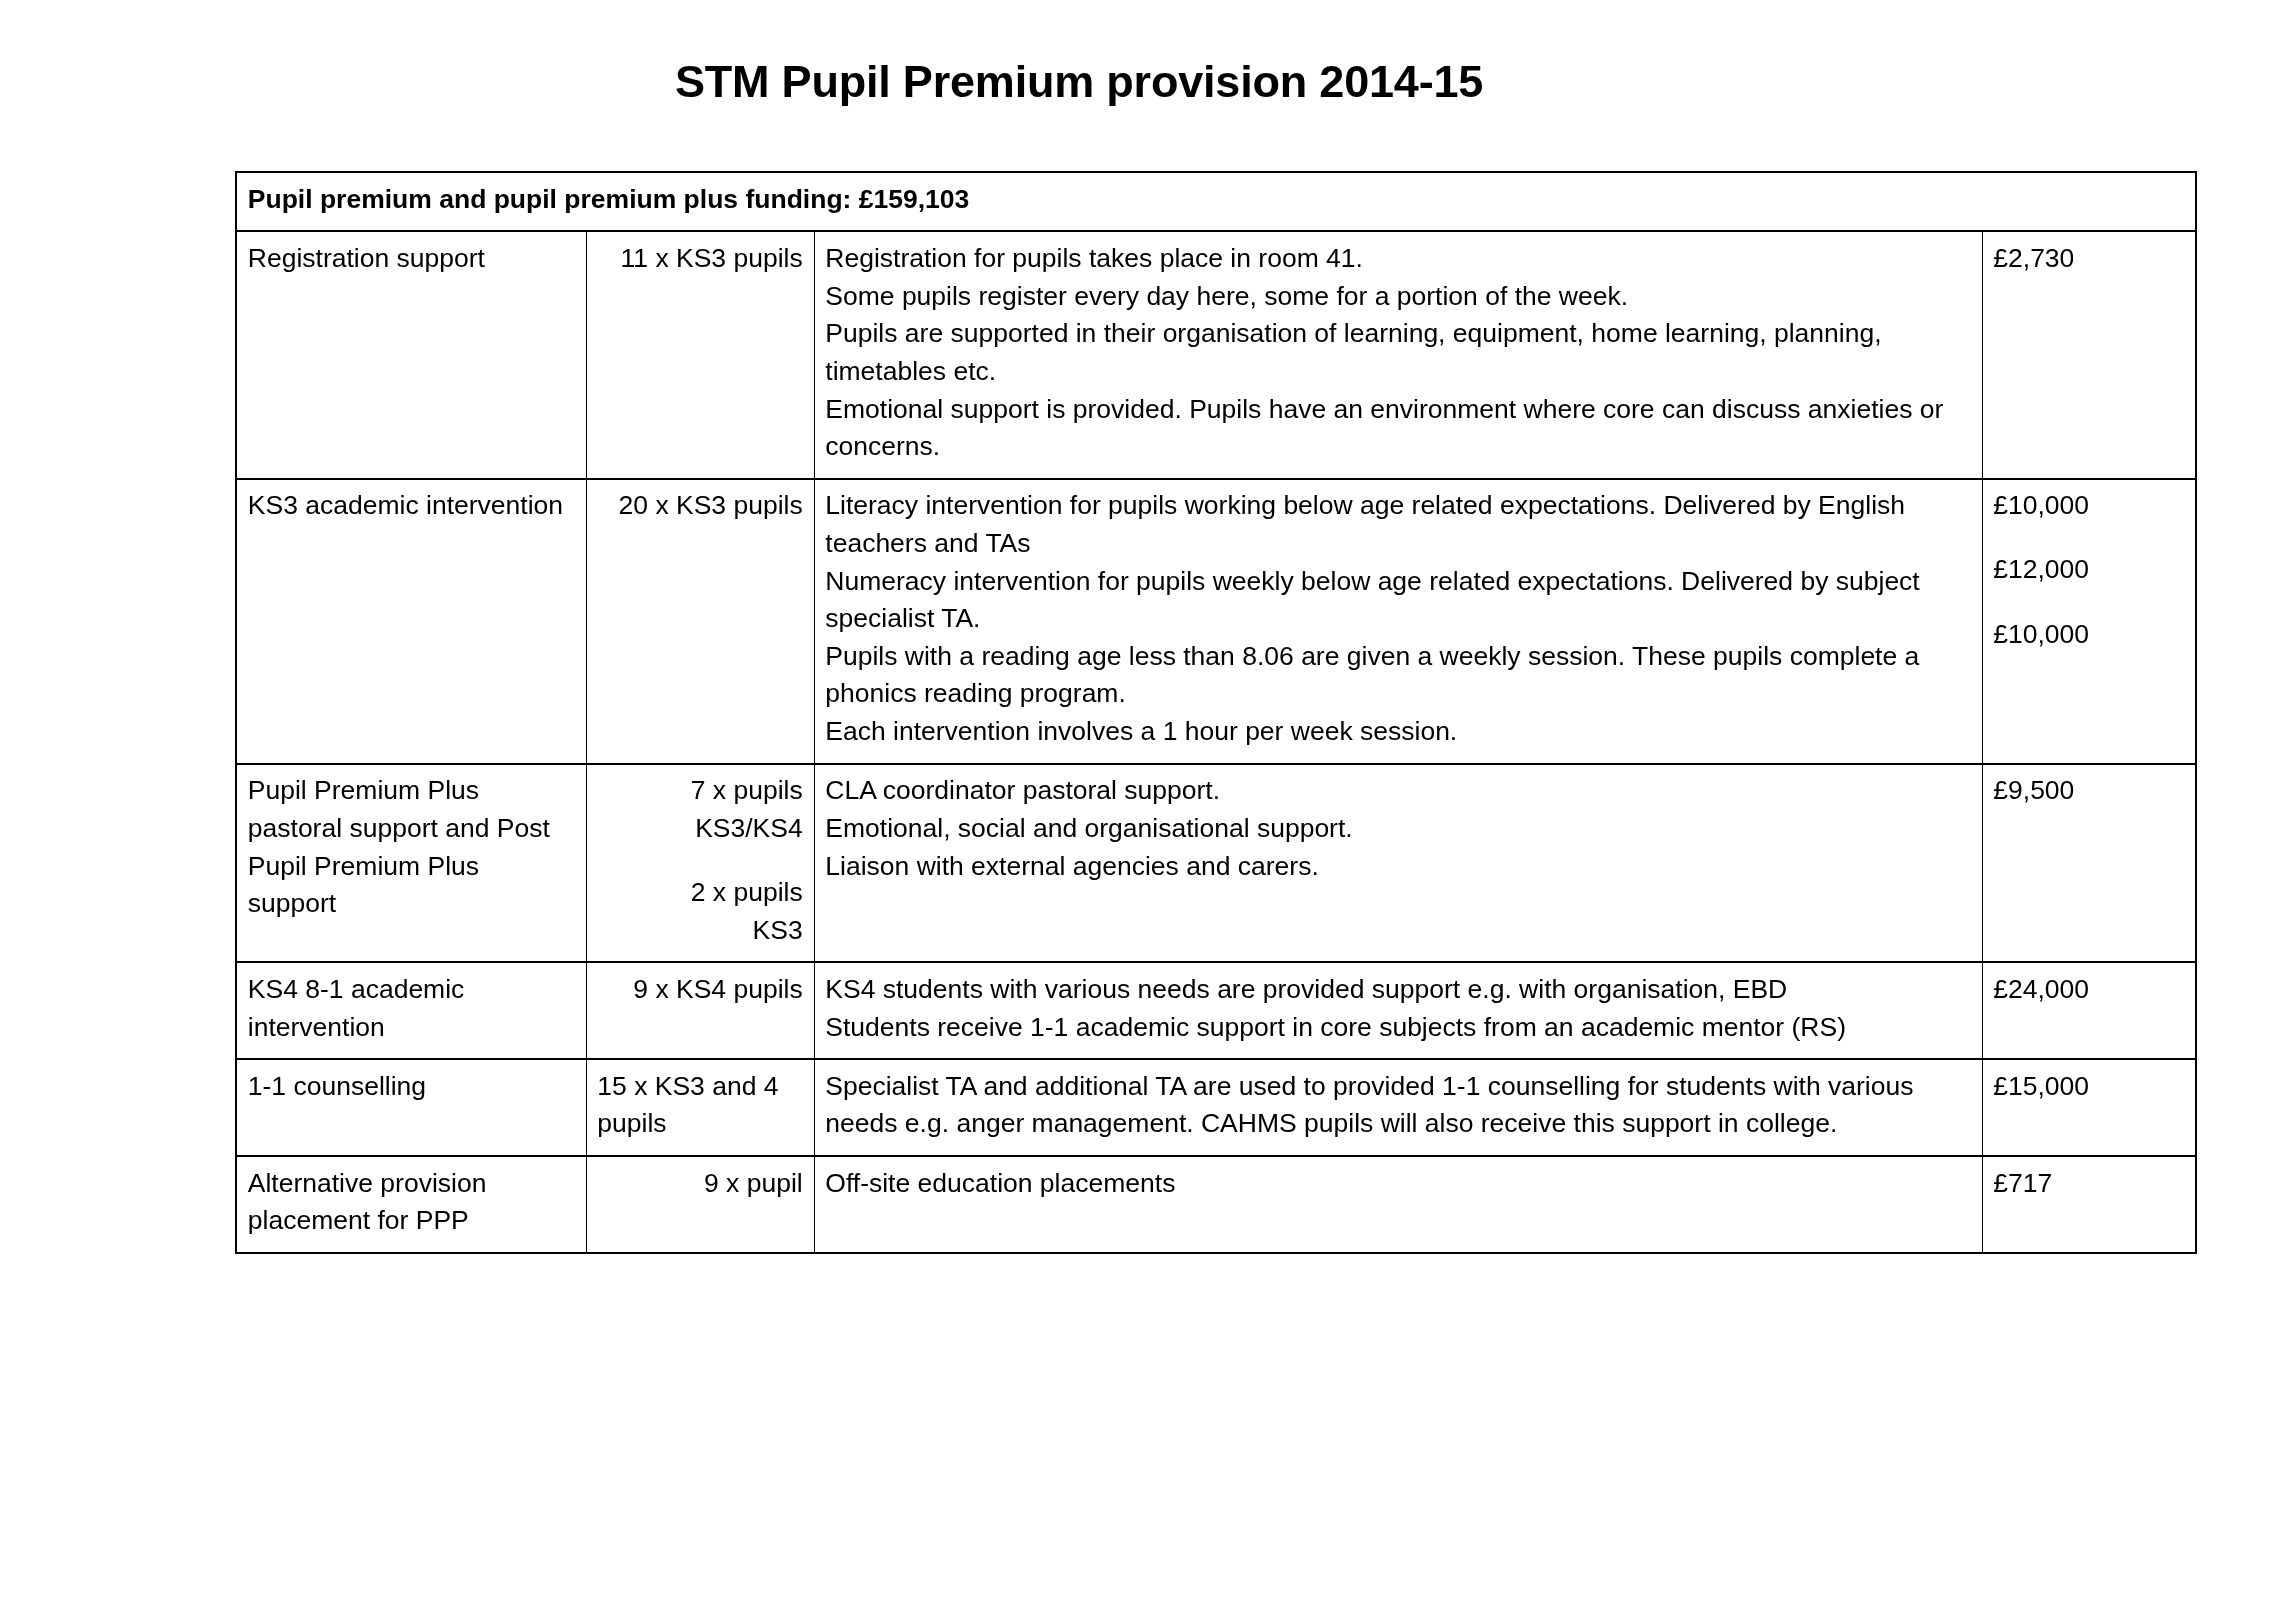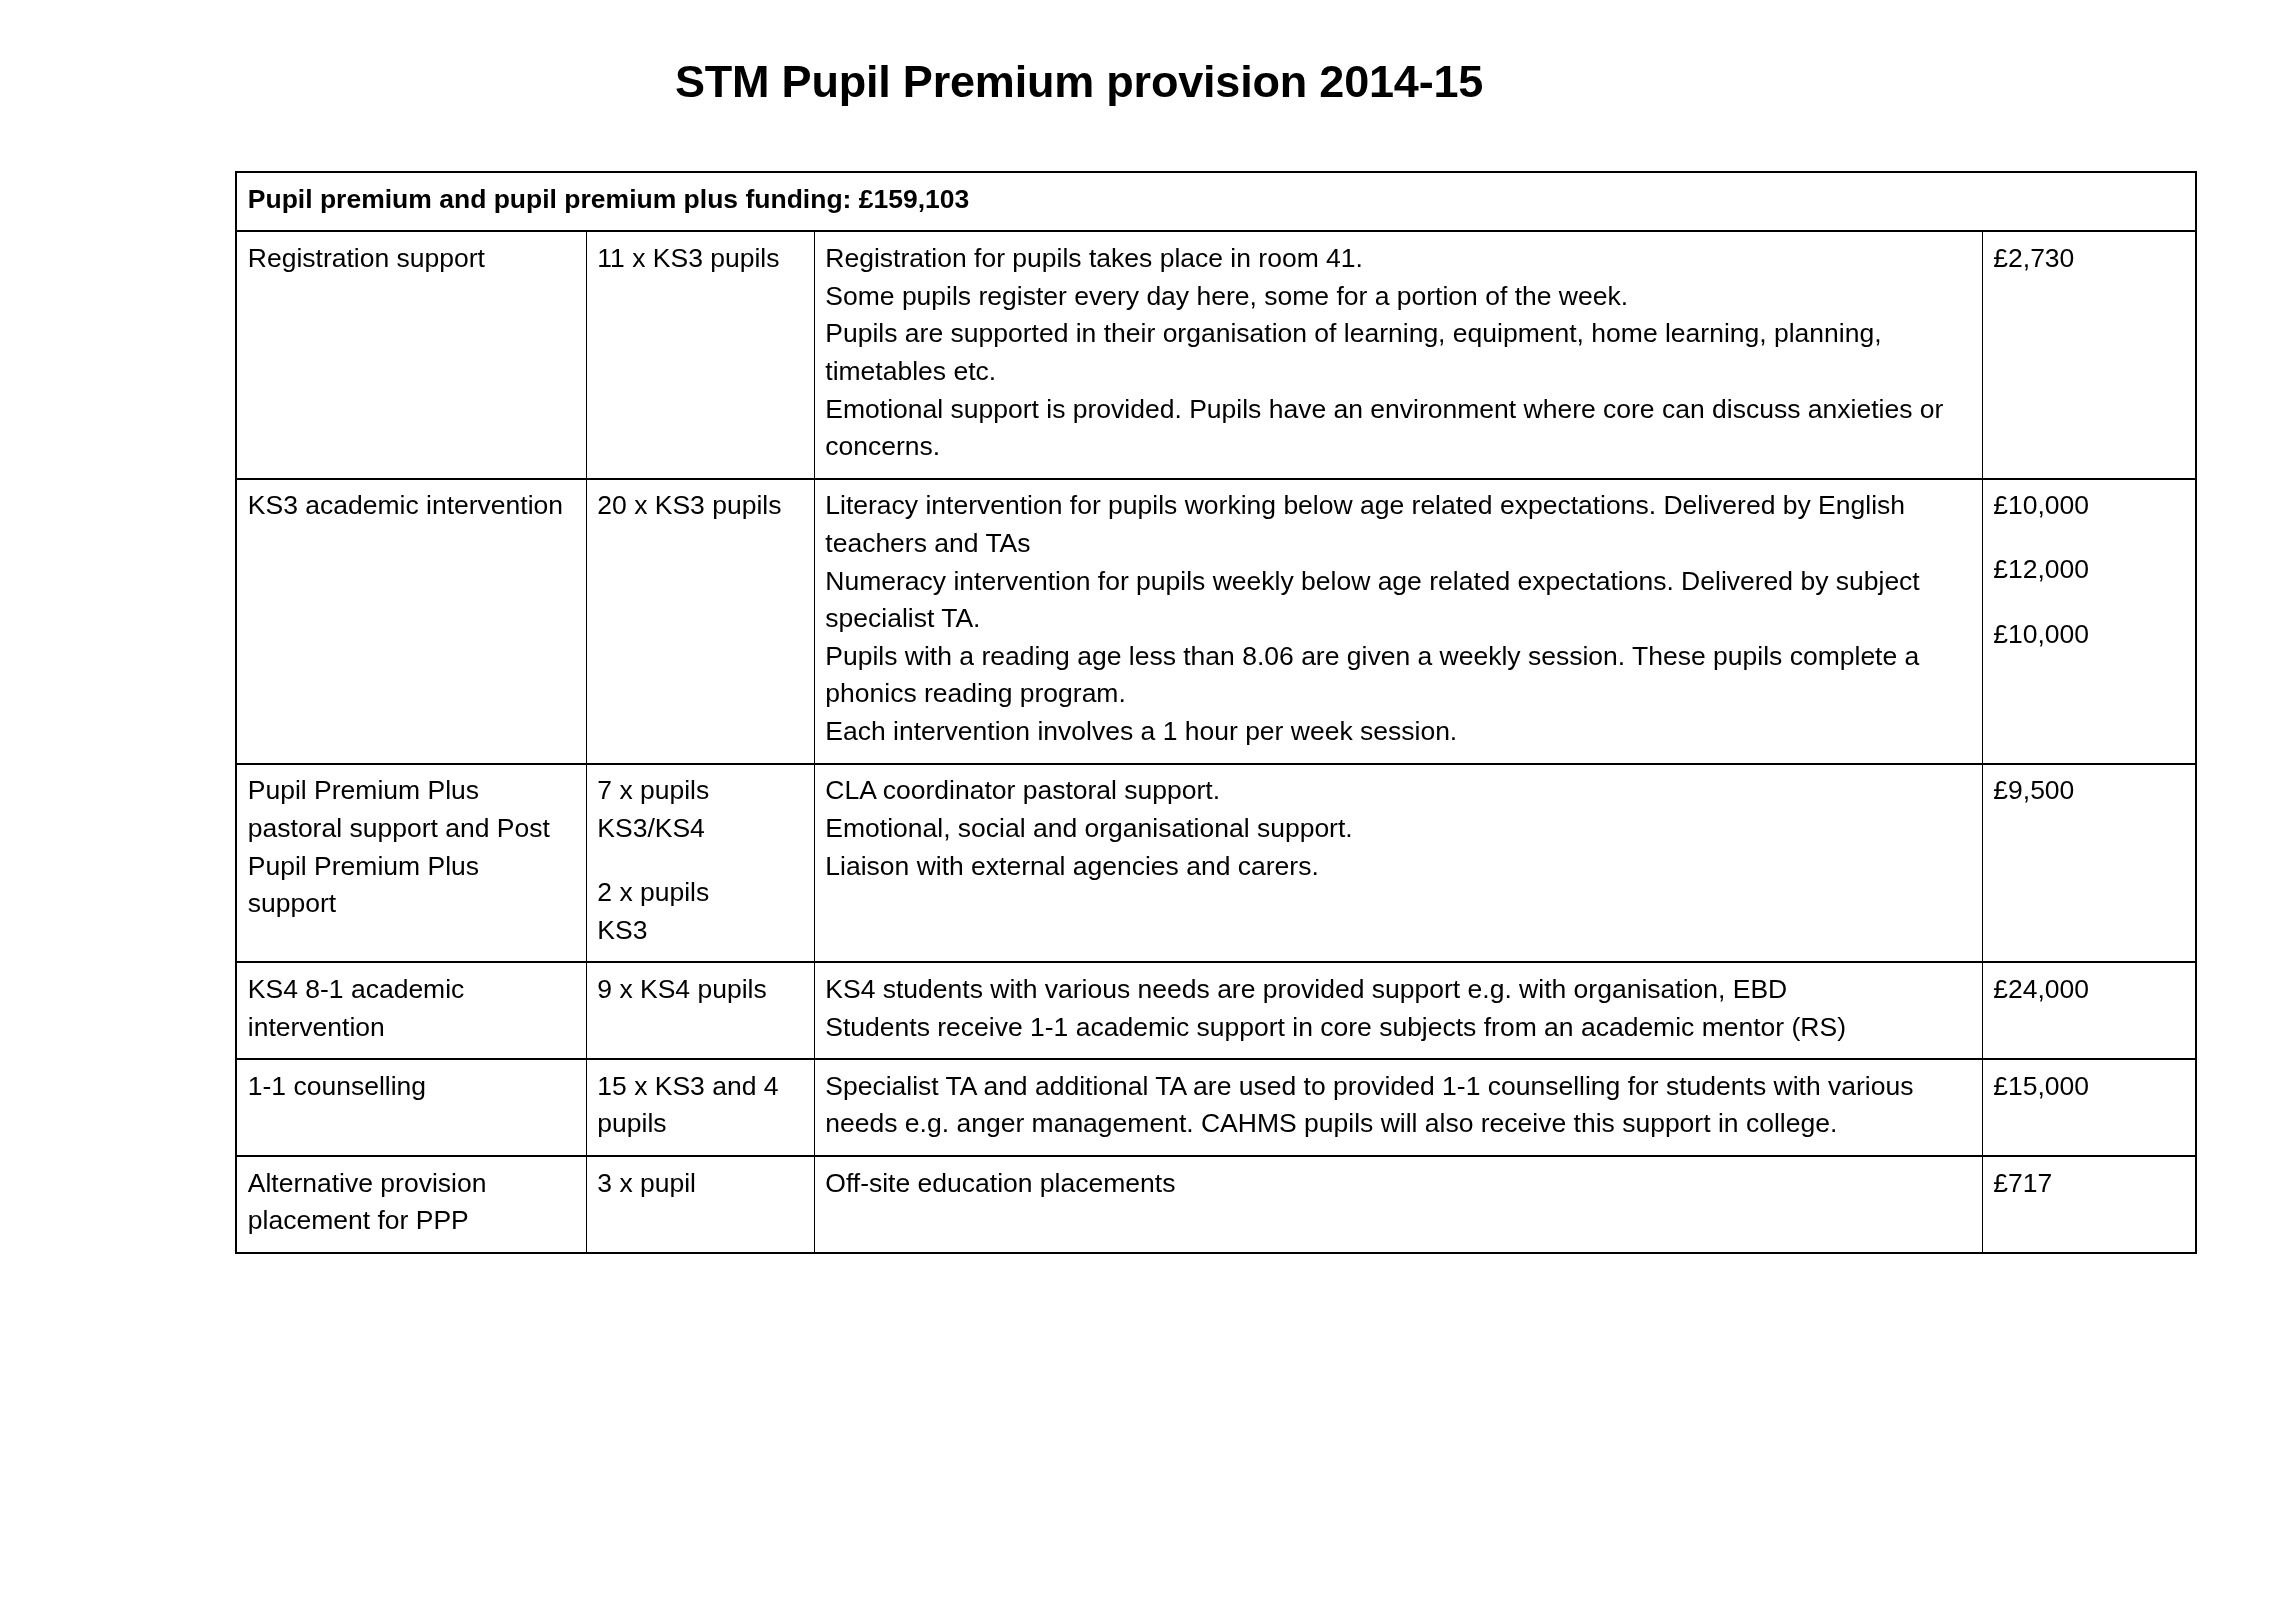--- a/index.html
+++ b/index.html
@@ -78,21 +78,21 @@
 
   tr.data > td { border-bottom: 2.9px solid #000000; }
   tr.data.thin > td { border-bottom: 1.5px solid #000000; }
 
   .line { display: block; }
   .gap  { display: block; height: 26.5px; }
 
   .cost-line { display: block; }
   .cost-gap-1 { display: block; height: 26.5px; }
 
-  .nowrap { white-space: nowrap; }
+  .nowrap { white-space: nowrap; text-align: right; }
 </style>
 </head>
 <body>
 
 <div class="page">
 
   <div class="doc-title">STM Pupil Premium provision 2014-15</div>
 
   <div class="table-wrap">
     <table class="pp">
@@ -187,21 +187,21 @@
           </td>
           <td>
             <span class="cost-line">£15,000</span>
           </td>
         </tr>
 
 
         <tr class="data">
           <td>Alternative provision placement for PPP</td>
           <td>
-            <span class="line nowrap">3 x pupil</span>
+            <span class="line nowrap">9 x pupil</span>
           </td>
           <td>
             <span class="line">Off-site education placements</span>
           </td>
           <td>
             <span class="cost-line">£717</span>
           </td>
         </tr>
 
       </tbody>

